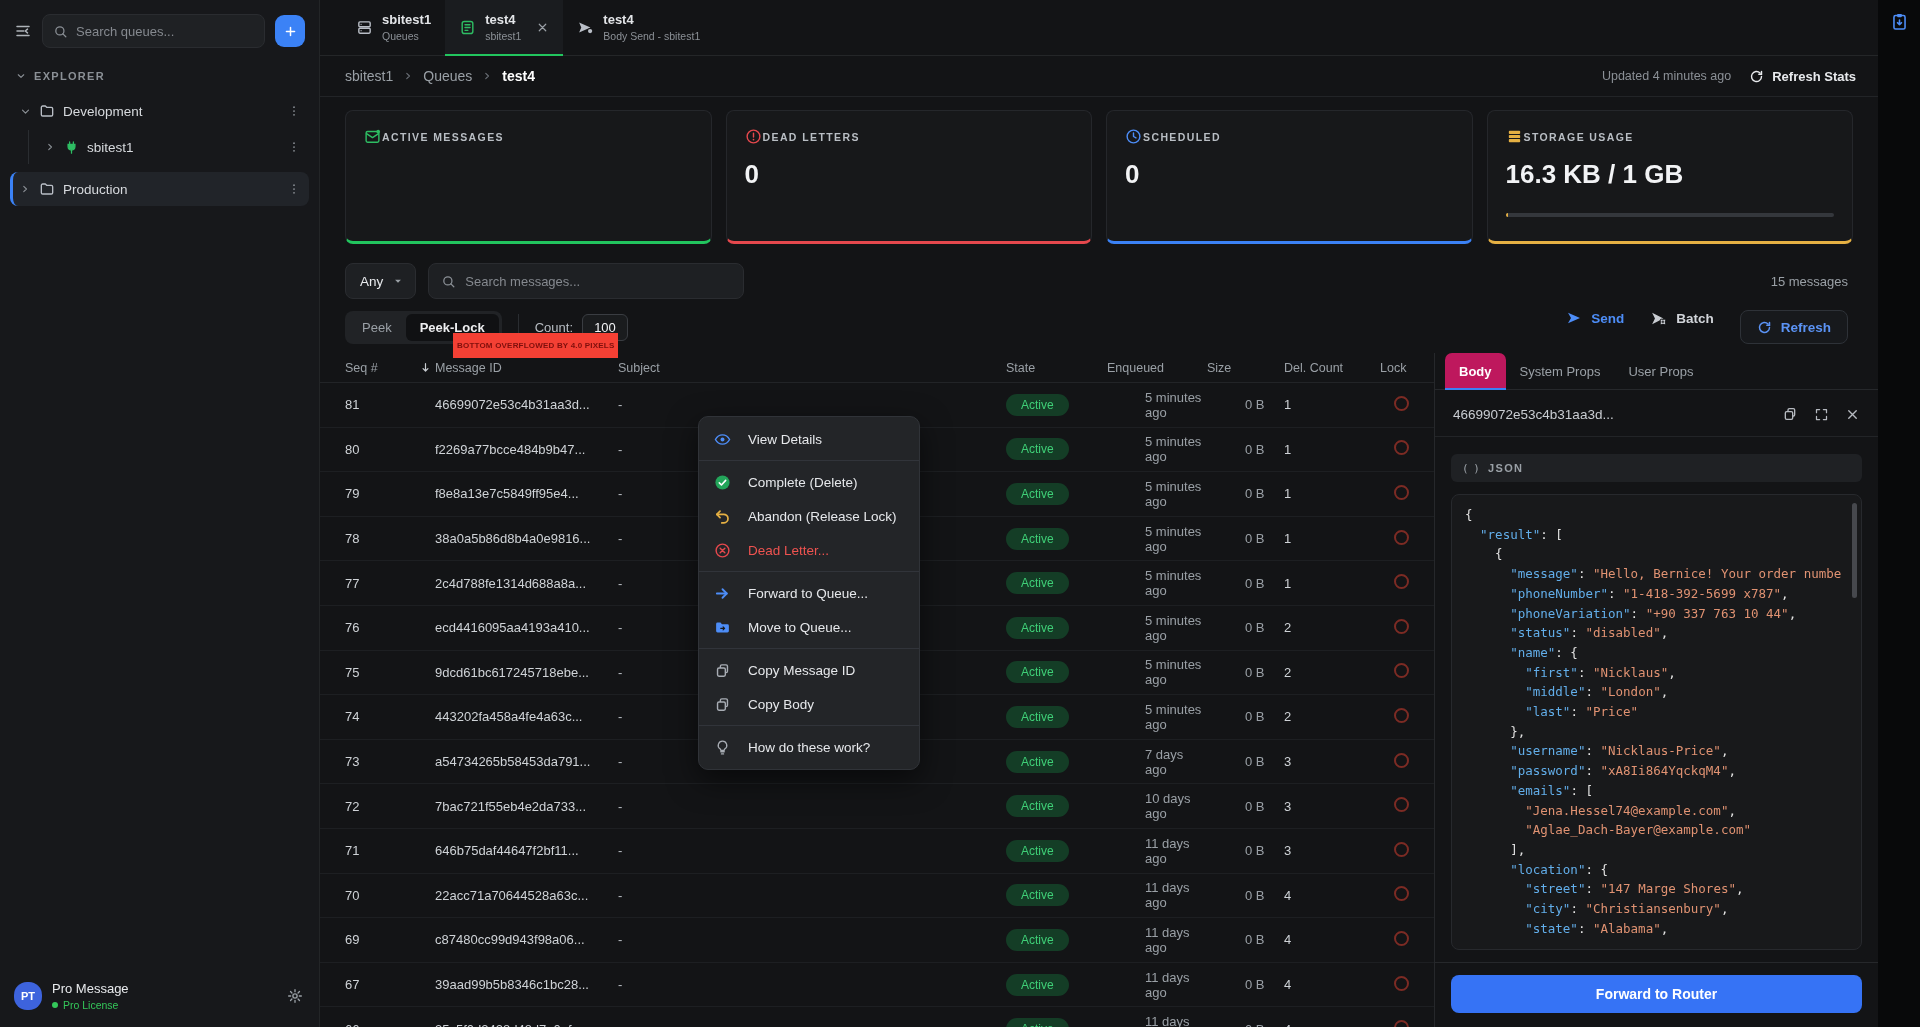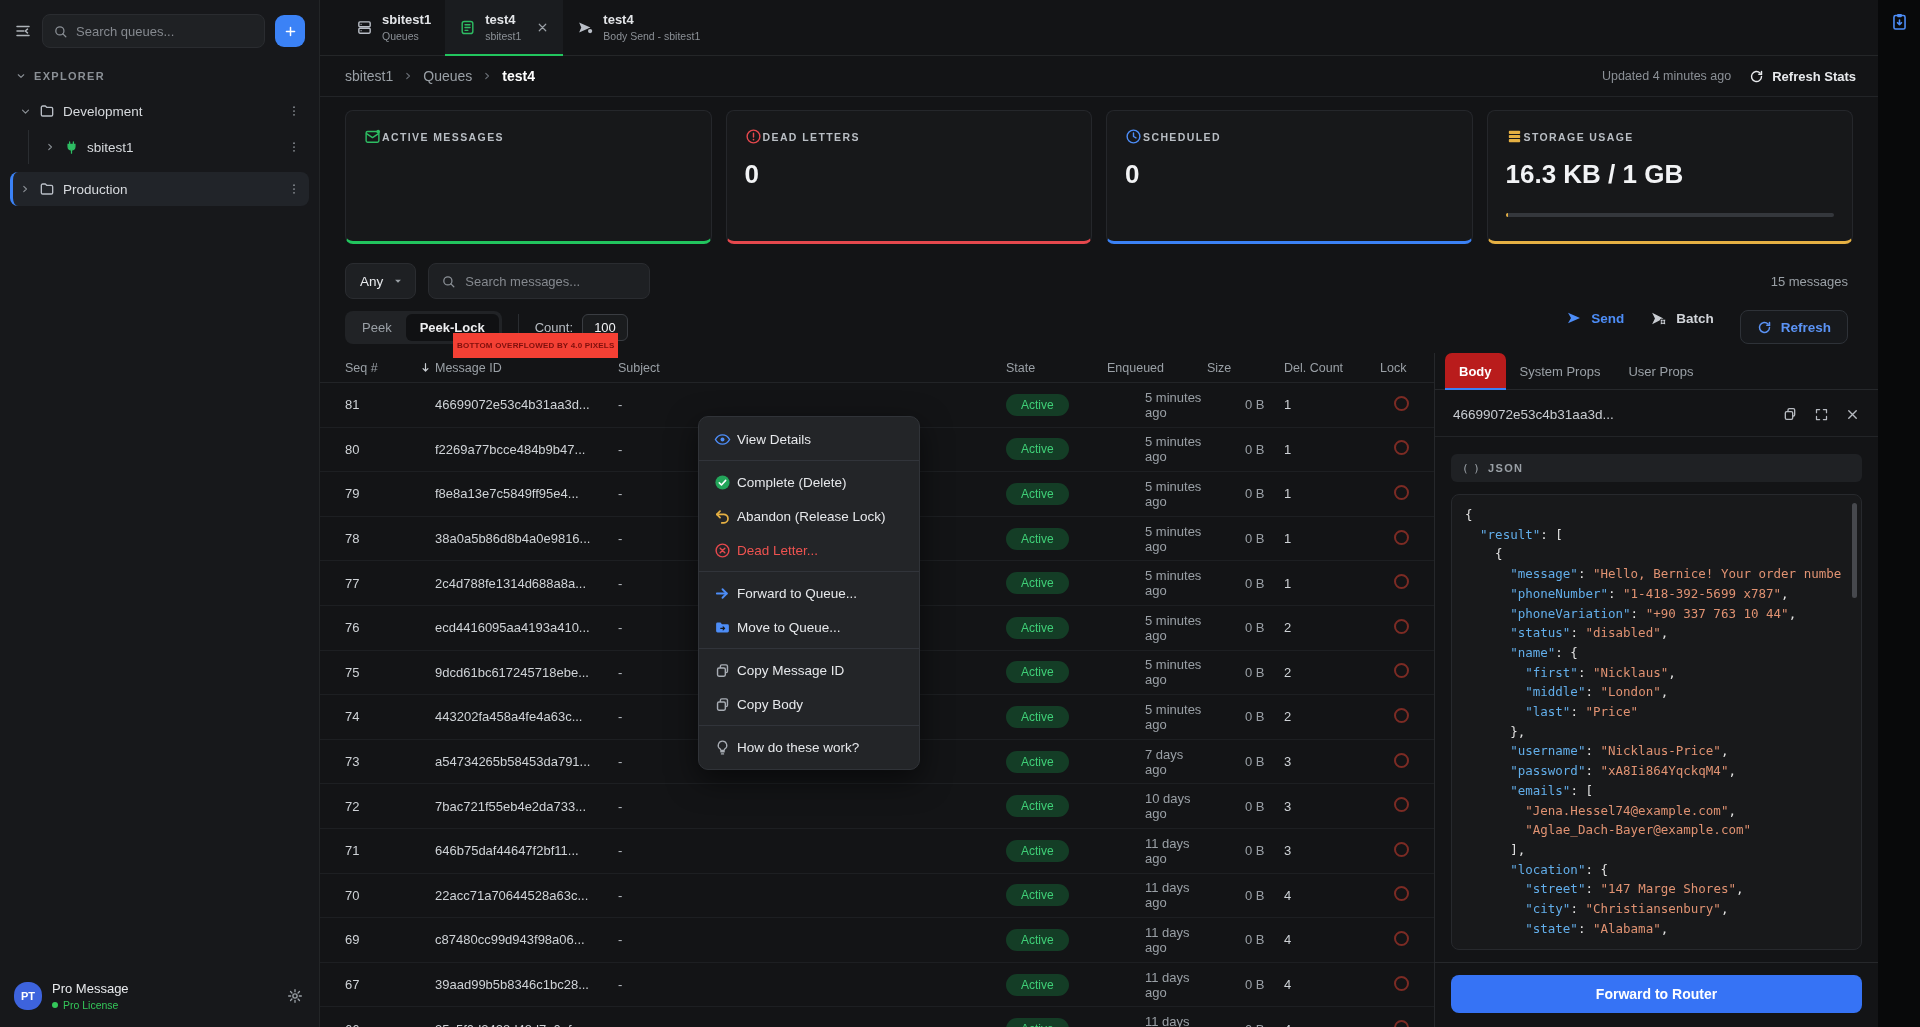--- a/index.html
+++ b/index.html
@@ -54,21 +54,21 @@
   .stats-row { display:flex; gap:14px; padding:13px 25px 0 25px; }
   .stat-card { flex:1; height:134px; background:#17181A; border:1px solid #25272B; border-bottom:3px solid var(--ac,#444); border-radius:8px; padding:17px 18px; }
   .sc-head { display:flex; align-items:center; gap:1px; color:#B9BEC4; font-size:10.5px; font-weight:700; letter-spacing:1.4px; }
   .sc-value { font-size:26px; font-weight:600; color:#F2F3F5; margin-top:14px; }
   .progress { margin-top:23px; height:4px; border-radius:2px; background:#34373C; overflow:hidden; }
   .progress > i { display:block; height:100%; width:2px; background:#E5B043; }
 
   .filter-row { display:flex; align-items:center; gap:12px; padding:19px 30px 0 25px; }
   .select { display:flex; align-items:center; gap:8px; background:#1E2023; border:1px solid #2A2C30; border-radius:8px; height:36px; padding:0 10px 0 14px; cursor:pointer; }
   .select .sel-val { color:#E8EAED; font-size:13.5px; }
-  .msg-search { width:222px; display:flex; align-items:center; gap:9px; background:#1E2023; border:1px solid #2A2C30; border-radius:8px; height:36px; padding:0 12px; }
+  .msg-search { width:316px; display:flex; align-items:center; gap:9px; background:#1E2023; border:1px solid #2A2C30; border-radius:8px; height:36px; padding:0 12px; }
   .msg-search input { background:transparent; border:none; outline:none; color:#D7DADE; font-size:13px; width:100%; font-family:"Liberation Sans",sans-serif; }
   .msg-search input::placeholder { color:#85898F; }
   .msg-count { margin-left:auto; color:#9AA0A6; font-size:13px; }
 
   .actions-row { display:flex; align-items:center; padding:11px 30px 0 25px; position:relative; }
   .segmented { display:flex; align-items:center; background:#212326; border-radius:8px; padding:3px; }
   .seg { padding:6px 14px; border-radius:6px; color:#9AA0A6; font-size:13px; cursor:pointer; }
   .seg.active { background:#101113; color:#EDEEF0; font-weight:600; }
   .v-div { width:1px; height:26px; background:#2A2D31; margin:0 16px; }
   .count-label { color:#B9BEC4; font-size:13px; margin-right:9px; }
@@ -90,21 +90,21 @@
   .c-sub { color:#B9BEC4; }
   .c-enq, .c-size { color:#9AA0A6;margin-left:38px; }
   .badge { display:inline-block; background:#143D26; color:#3FCF77; font-size:12px; padding:4px 15px; border-radius:999px; }
   .lock-circle { display:inline-block; width:15px; height:15px; border:2.5px solid #7C2B24; border-radius:50%; }
   .c-lock { text-align:center; }
 
   
   .inspector { width:444px; flex:none; border-left:1px solid #26282B; display:flex; flex-direction:column; min-height:0; }
   .insp-tabs { display:flex; align-items:stretch; height:37px; border-bottom:1px solid #26282B; padding-left:10px; }
   .insp-tab { display:flex; align-items:center; padding:0 14px; color:#9AA0A6; font-size:13px; cursor:pointer; position:relative; }
-  .insp-tab.active { color:#FFFFFF; font-weight:700; background:#b91c1c; border-radius:7px 7px 0 0; }
+  .insp-tab.active { color:#FFFFFF; font-weight:700; background:#be185d; border-radius:7px 7px 0 0; }
   .insp-tab.active::after { content:""; position:absolute; left:0; right:0; bottom:-1px; height:2.5px; background:#3B82F6; }
   .insp-msgrow { display:flex; align-items:center; padding:16px 18px 14px 18px; border-bottom:1px solid #222427; }
   .insp-msgid { color:#C9CDD2; font-size:13.5px; }
   .insp-icons { margin-left:auto; display:flex; align-items:center; gap:16px; }
   .json-bar { margin:17px 16px 0 16px; height:28px; display:flex; align-items:center; gap:9px; background:#1F2124; border-radius:6px; padding:0 11px; color:#9AA0A6; }
   .braces-icon { font-family:"DejaVu Sans Mono",monospace; font-size:11px; color:#9AA0A6; }
   .braces-icon::before { content:"( )"; letter-spacing:-1px; }
   .json-label { font-size:11px; letter-spacing:1.4px; font-weight:600; }
   .code-wrap { flex:1; margin:12px 16px 12px 16px; background:#18191B; border:1px solid #27292D; border-radius:8px; padding:10px 0 10px 13px; overflow:hidden; position:relative; min-height:0; }
   .code { font-family:"DejaVu Sans Mono",monospace; font-size:12.5px; line-height:19.7px; color:#E3E3E3; white-space:pre; overflow:hidden; height:100%; }
@@ -112,21 +112,21 @@
   .js { color:#E09272; }
   .scroll-thumb { position:absolute; top:8px; right:4px; width:5px; height:95px; border-radius:3px; background:#46484D; }
   .insp-footer { border-top:1px solid #26282B; padding:12px 16px 14px 16px; }
   .fwd-btn { width:100%; height:38px; background:#3673F5; border:none; border-radius:8px; color:#fff; font-size:14px; font-weight:600; cursor:pointer; font-family:"Liberation Sans",sans-serif; }
 
   
   .right-rail { width:42px; background:#08090A; display:flex; flex-direction:column; align-items:center; padding-top:12px; }
 
   
   .context-menu { position:absolute; left:698px; top:416px; width:222px; background:#232528; border:1px solid #303338; border-radius:10px; box-shadow:0 10px 30px rgba(0,0,0,.55); padding:5px 0; z-index:20; }
-  .menu-item { display:flex; align-items:center; gap:6px; height:34px; padding:0 15px; color:#E6E8EB; font-size:13.5px; cursor:pointer; }
+  .menu-item { display:flex; align-items:center; gap:17px; height:34px; padding:0 15px; color:#E6E8EB; font-size:13.5px; cursor:pointer; }
   .menu-item.danger { color:#EF5350; }
   .menu-item .mi-ico { width:17px; height:17px; flex:none; }
   .menu-divider { height:1px; background:#31343A; margin:4px 0; }
 </style>
 </head>
 <body>
 
 <div class="app">
 
   <aside class="sidebar">

